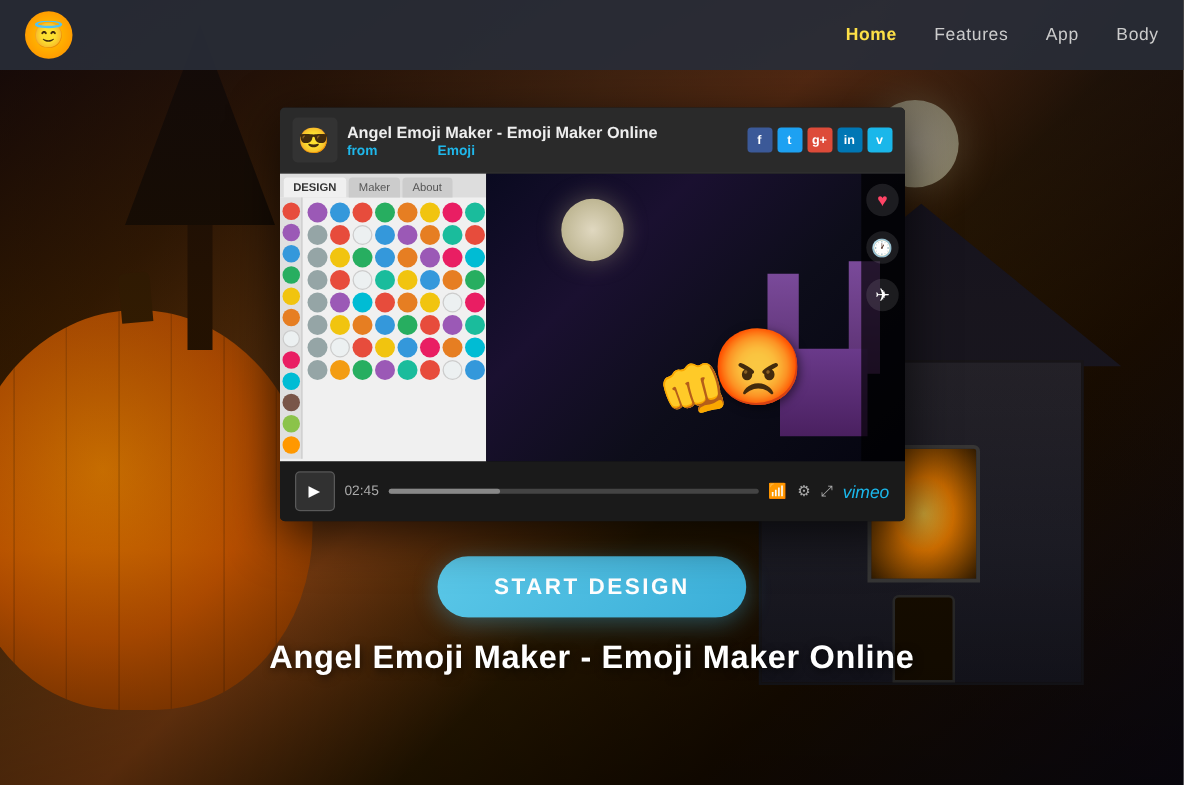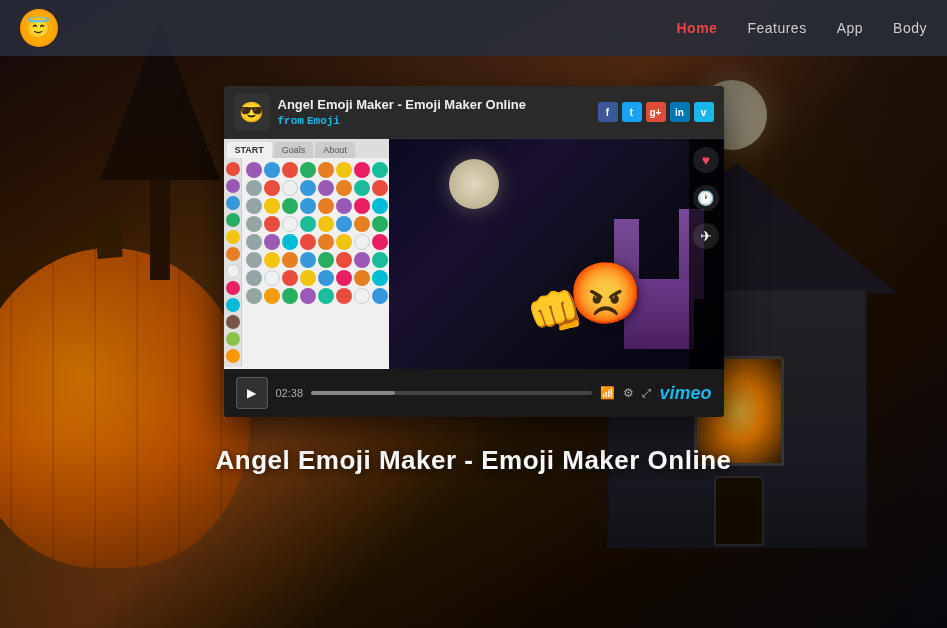--- a/index.html
+++ b/index.html
@@ -206,21 +206,21 @@
     .navbar-links li a {
       color: #ccc;
       text-decoration: none;
       font-size: 14px;
       font-weight: 500;
       letter-spacing: 0.5px;
       transition: color 0.2s;
     }
 
     .navbar-links li a.active {
-      color: #ef4444;
+      color: #fde047;
       font-weight: 600;
     }
 
     
     .main-content {
       position: absolute;
       top: 56px;
       left: 0;
       right: 0;
       bottom: 0;
@@ -279,21 +279,20 @@
 
     .video-from {
       font-size: 11px;
       color: #aaa;
       margin-top: 2px;
     }
 
     .video-from span {
       color: #1fb7ea;
       font-weight: 600;
-      font-family: Liberation Mono, monospace;
     }
 
     .video-header-actions {
       display: flex;
       gap: 4px;
     }
 
     .social-btn {
       width: 20px;
       height: 20px;
@@ -537,22 +536,22 @@
 
     .fullscreen-icon {
       color: #aaa;
       font-size: 12px;
       flex-shrink: 0;
       cursor: pointer;
     }
 
     .vimeo-logo {
       color: #1ab7ea;
-      font-size: 18px;
-      font-weight: 700;
+      font-size: 14px;
+      font-weight: 400;
       font-style: italic;
       flex-shrink: 0;
     }
 
     
     .cta-section {
       margin-top: 28px;
       display: flex;
       flex-direction: column;
       align-items: center;
@@ -675,39 +674,39 @@
 <div class="main-content">
 
   <div class="video-container">
 
     <div class="video-header">
       <div class="video-avatar">😎</div>
       <div class="video-title-block">
         <div class="video-title">Angel Emoji Maker - Emoji Maker Online</div>
         <div class="video-from">
           <span>from</span>
-          <span style="color:#1fb7ea;font-weight:600;">Emoji</span>
+          <span style="color:#1fb7ea;font-weight:600;margin-left:45px;">Emoji</span>
         </div>
       </div>
       <div class="video-header-actions">
         <div class="social-btn fb">f</div>
         <div class="social-btn tw">t</div>
         <div class="social-btn gp">g+</div>
         <div class="social-btn li">in</div>
         <div class="social-btn vm">v</div>
       </div>
     </div>
 
     <div class="video-body">
 
       <div class="emoji-panel">
 
         <div class="emoji-panel-tabs">
-          <div class="emoji-tab active">START</div>
-          <div class="emoji-tab">Goals</div>
+          <div class="emoji-tab active">DESIGN</div>
+          <div class="emoji-tab">Maker</div>
           <div class="emoji-tab">About</div>
         </div>
 
         <div class="emoji-panel-sidebar">
           <div class="emoji-sidebar-col">
             <div class="sidebar-emoji-dot" style="background:#e74c3c;"></div>
             <div class="sidebar-emoji-dot" style="background:#9b59b6;"></div>
             <div class="sidebar-emoji-dot" style="background:#3498db;"></div>
             <div class="sidebar-emoji-dot" style="background:#27ae60;"></div>
             <div class="sidebar-emoji-dot" style="background:#f1c40f;"></div>
@@ -815,28 +814,29 @@
         <div class="video-side-buttons">
           <div class="side-btn heart">♥</div>
           <div class="side-btn">🕐</div>
           <div class="side-btn">✈</div>
         </div>
       </div>
     </div>
 
     <div class="video-controls">
       <div class="play-btn">▶</div>
-      <div class="time-display">02:38</div>
+      <div class="time-display">02:45</div>
       <div class="progress-bar-container">
         <div class="progress-bar-fill"></div>
       </div>
       <div class="volume-icon">📶</div>
       <div class="gear-icon">⚙</div>
       <div class="fullscreen-icon">⤢</div>
       <div class="vimeo-logo">vimeo</div>
     </div>
   </div>
 
   <div class="cta-section">
+    <button class="start-btn">START DESIGN</button>
     <h1 class="page-headline">Angel Emoji Maker - Emoji Maker Online</h1>
   </div>
 
 </div>
 
 </body></html>

